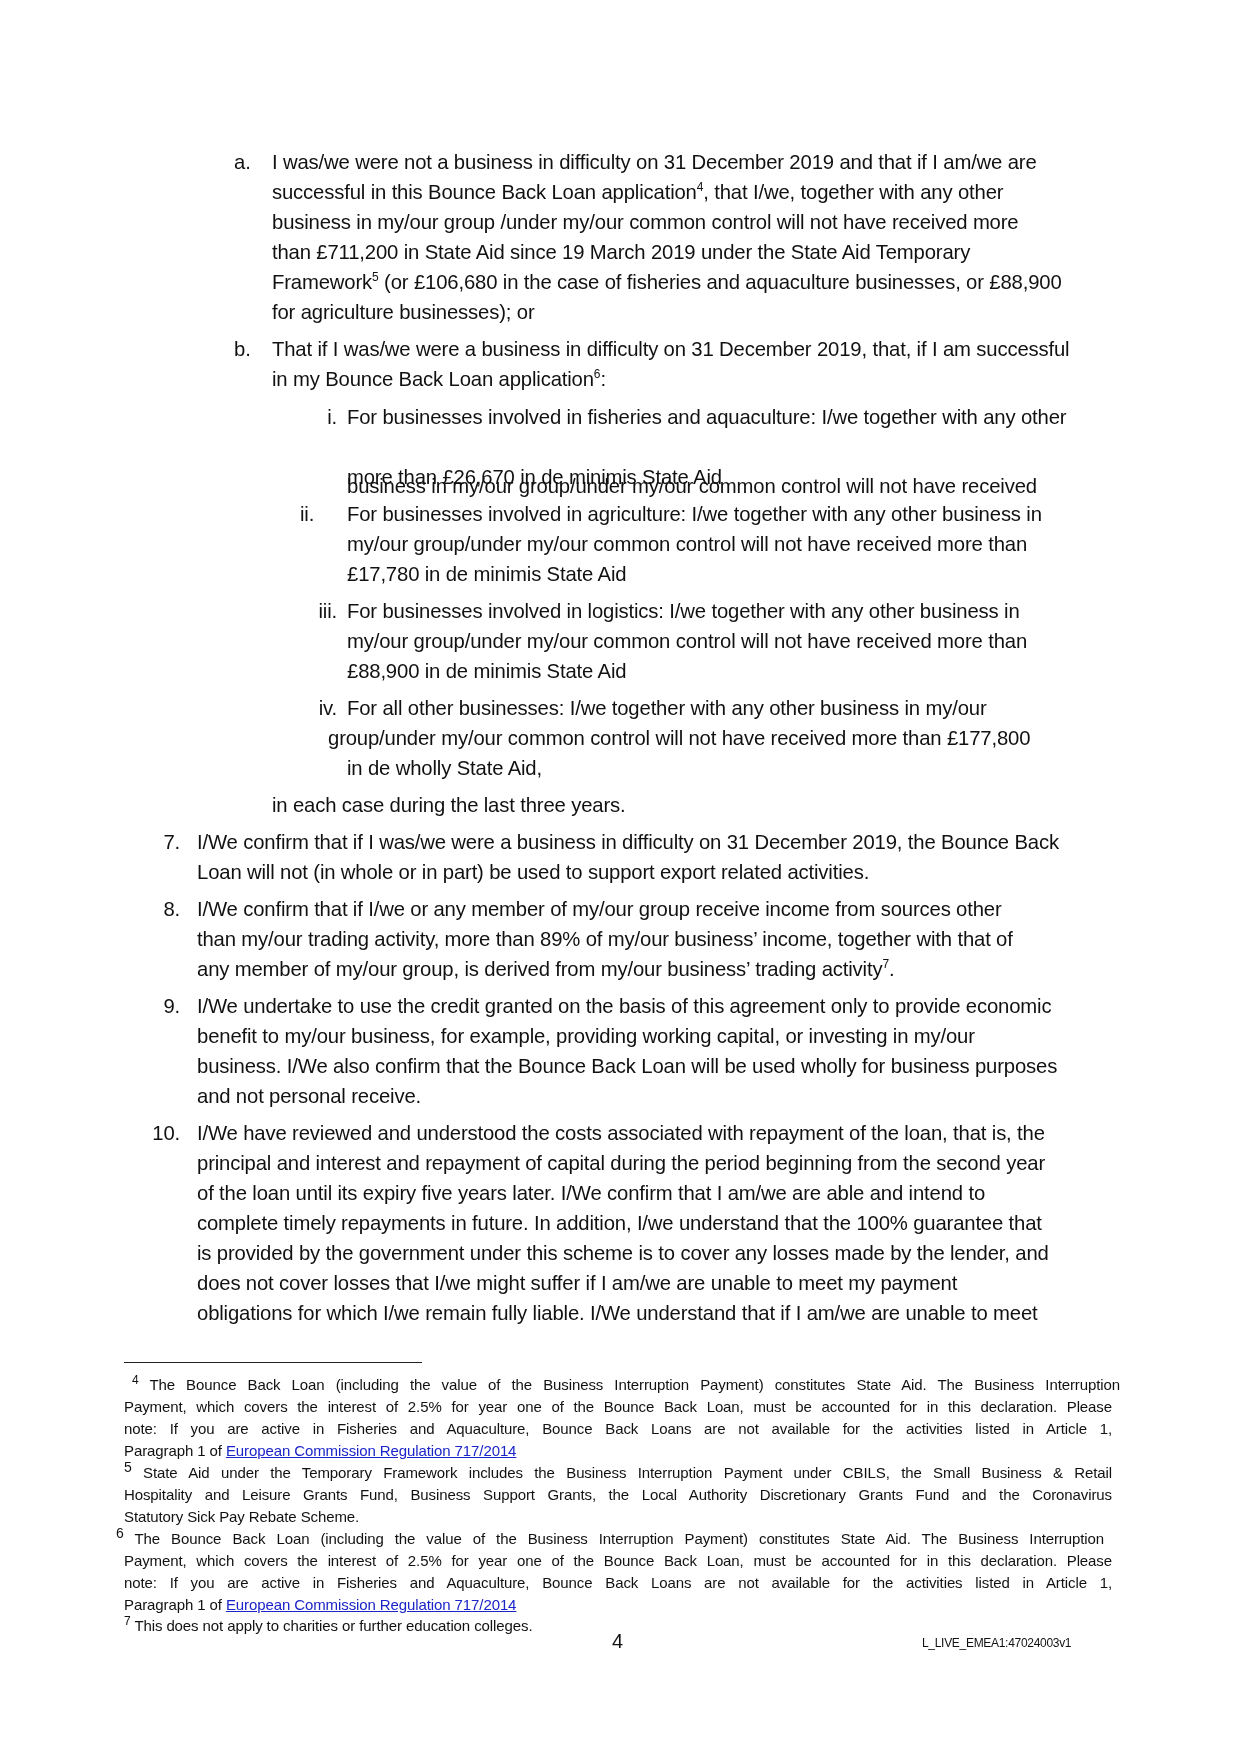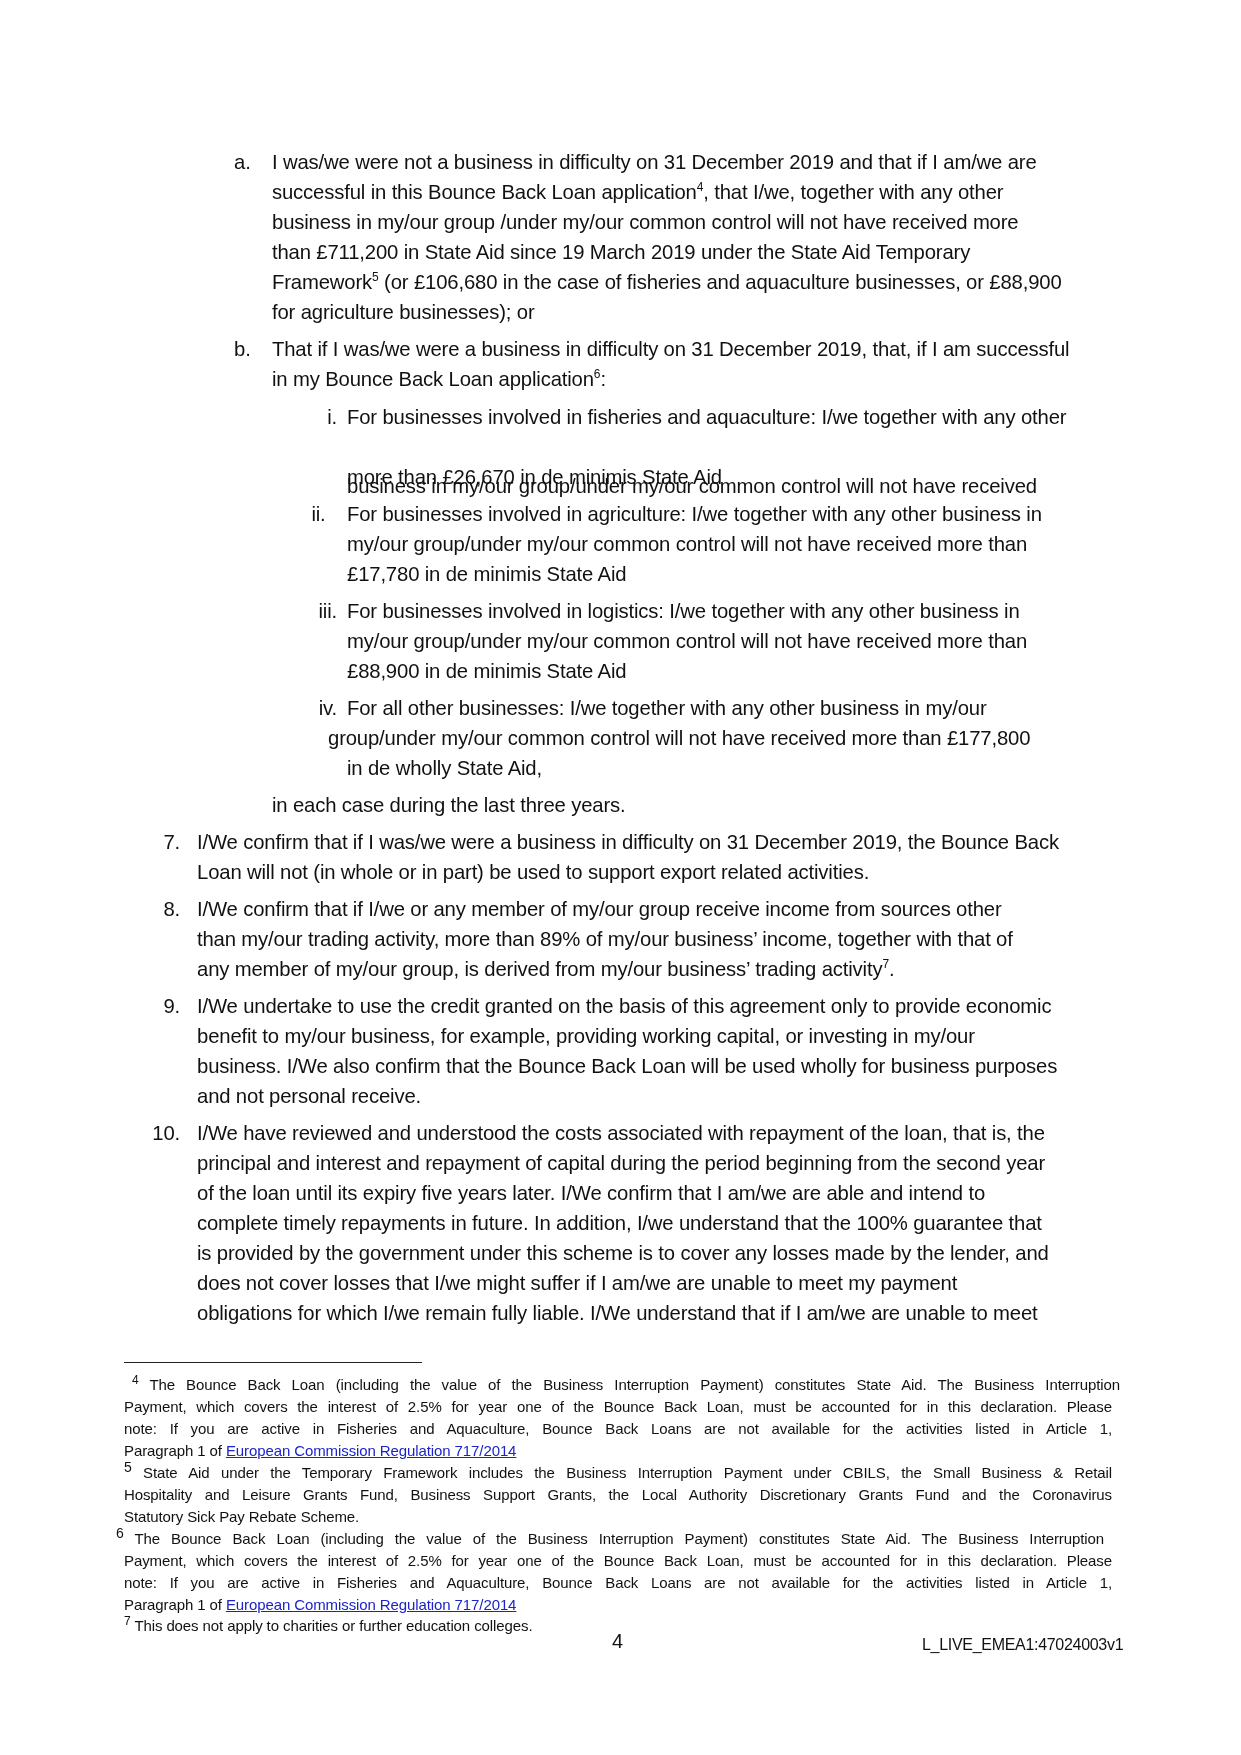--- a/index.html
+++ b/index.html
@@ -8,21 +8,21 @@
   .page { position: absolute; left: 0; top: 0; width: 1241px; height: 1755px; }
   .body-text { font-size: 20px; line-height: 30px; }
   .line { position: absolute; white-space: nowrap; font-size: 20.3px; letter-spacing: -0.15px; }
   sup { font-size: 12px; line-height: 0; vertical-align: super; }
   .fn { font-size: 15px; line-height: 21.5px; letter-spacing: -0.1px; }
   .fn .line { font-size: 15px; letter-spacing: -0.1px; }
   .fn-just { width: 988px; text-align: justify; text-align-last: justify; }
   .fn a { color: #1a24c8; text-decoration: underline; }
   .sep { position: absolute; left: 124px; top: 1362px; width: 298px; height: 1px; background: #222; }
   .page-num { position: absolute; left: 612px; top: 1630px; font-size: 20px; }
-  .doc-ref { position: absolute; left: 922px; top: 1636px; font-size: 16px; letter-spacing: -0.3px; }
+  .doc-ref { position: absolute; left: 922px; top: 1636px; font-size: 12px; letter-spacing: -0.3px; }
 </style>
 </head>
 <body>
 
 <div class="page">
 
   <div class="body-text">
     <span class="line" style="left:234px; top:147px;">a.</span>
     <span class="line" style="left:272px; top:147px;">I was/we were not a business in difficulty on 31 December 2019 and that if I am/we are</span>
     <span class="line" style="left:272px; top:177px;"><span>successful in this Bounce Back Loan application</span><sup>4</sup><span>, that I/we, together with any other</span></span>
@@ -35,21 +35,21 @@
   <div class="body-text">
     <span class="line" style="left:234px; top:334px;">b.</span>
     <span class="line" style="left:272px; top:334px;">That if I was/we were a business in difficulty on 31 December 2019, that, if I am successful</span>
     <span class="line" style="left:272px; top:364px;"><span>in my Bounce Back Loan application</span><sup>6</sup><span>:</span></span>
 
     <span class="line" style="left:316px; top:402px; width:21px; text-align:right;">i.</span>
     <span class="line" style="left:347px; top:402px;">For businesses involved in fisheries and aquaculture: I/we together with any other</span>
     <span class="line" style="left:347px; top:432px;margin-top:39px;">business in my/our group/under my/our common control will not have received</span>
     <span class="line" style="left:347px; top:462px;">more than £26,670 in de minimis State Aid</span>
 
-    <span class="line" style="left:300px; top:499px; width:37px; text-align:center;">ii.</span>
+    <span class="line" style="left:300px; top:499px; width:37px; text-align:left;">ii.</span>
     <span class="line" style="left:347px; top:499px;">For businesses involved in agriculture: I/we together with any other business in</span>
     <span class="line" style="left:347px; top:529px;">my/our group/under my/our common control will not have received more than</span>
     <span class="line" style="left:347px; top:559px;">£17,780 in de minimis State Aid</span>
 
     <span class="line" style="left:290px; top:596px; width:47px; text-align:right;">iii.</span>
     <span class="line" style="left:347px; top:596px;">For businesses involved in logistics: I/we together with any other business in</span>
     <span class="line" style="left:347px; top:626px;">my/our group/under my/our common control will not have received more than</span>
     <span class="line" style="left:347px; top:656px;">£88,900 in de minimis State Aid</span>
 
     <span class="line" style="left:290px; top:693px; width:47px; text-align:right;">iv.</span>

